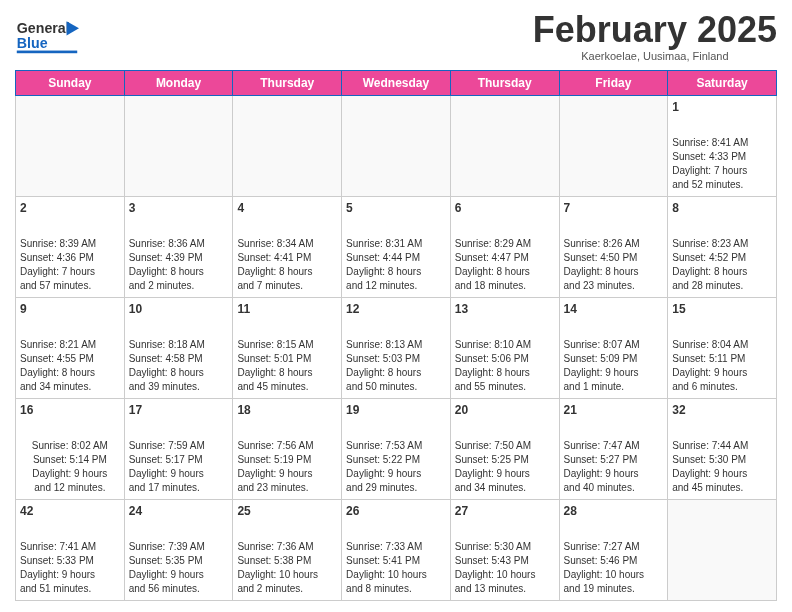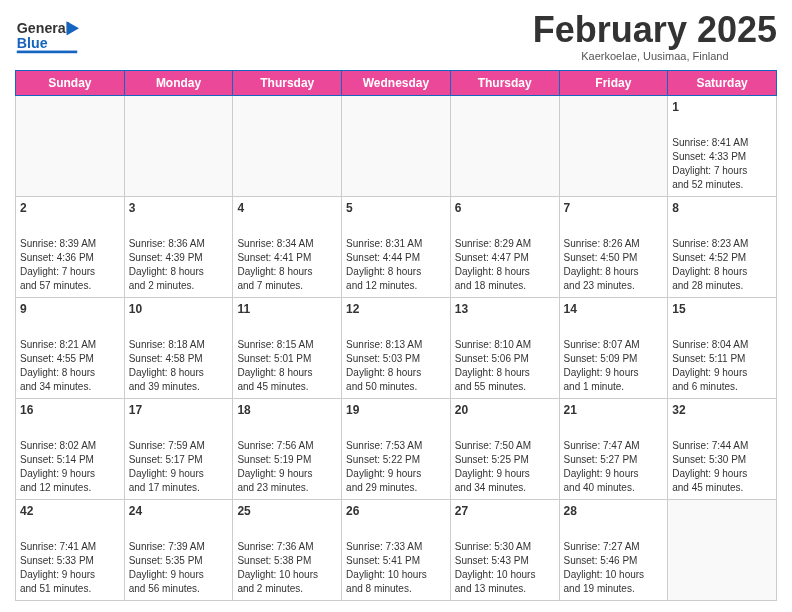--- a/index.html
+++ b/index.html
@@ -223,21 +223,21 @@
           <span class="day-number">15</span>
           <div class="day-info" style="white-space: pre-line;">Sunrise: 8:04 AM
 Sunset: 5:11 PM
 Daylight: 9 hours
 and 6 minutes.</div>
         </td>
       </tr>
       <tr>
         <td>
           <span class="day-number">16</span>
-          <div class="day-info" style="white-space: pre-line;">Sunrise: 8:02 AM
+          <div class="day-info" style="white-space: pre-line; text-align: center;">Sunrise: 8:02 AM
 Sunset: 5:14 PM
 Daylight: 9 hours
 and 12 minutes.</div>
         </td>
         <td>
           <span class="day-number">17</span>
           <div class="day-info" style="white-space: pre-line;">Sunrise: 7:59 AM
 Sunset: 5:17 PM
 Daylight: 9 hours
 and 17 minutes.</div>

